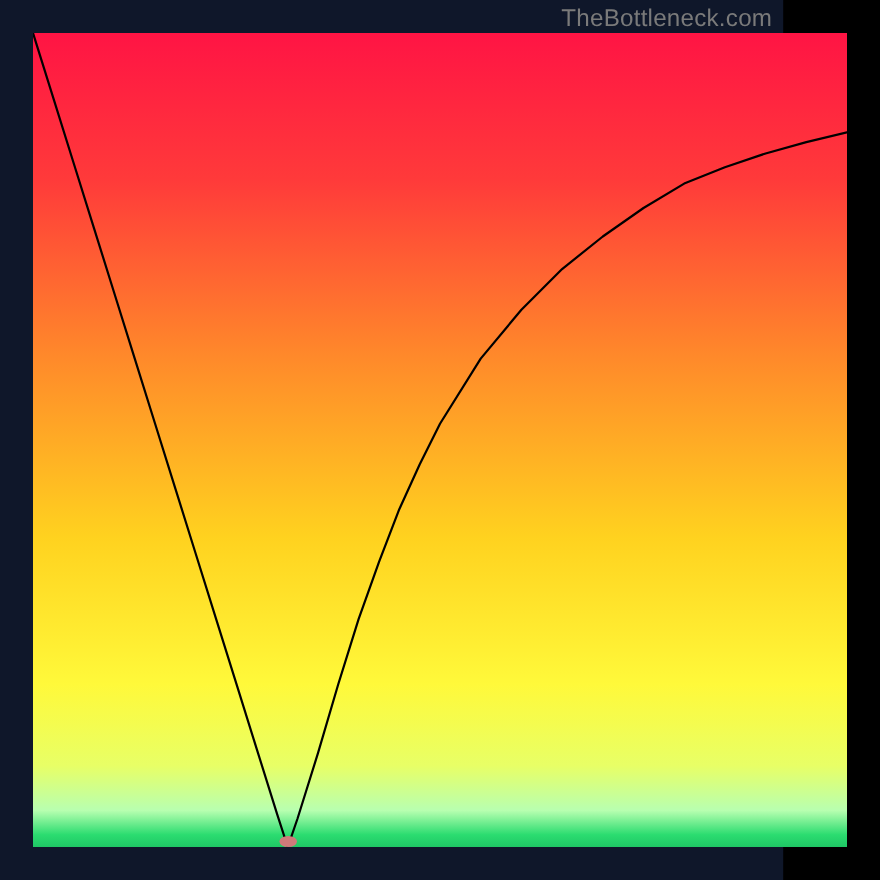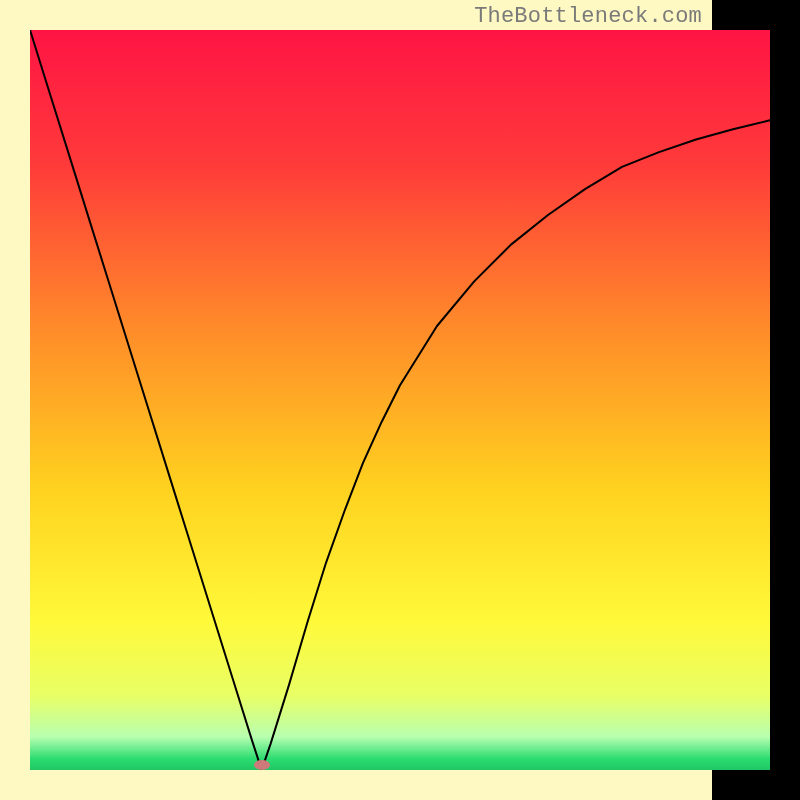--- a/index.html
+++ b/index.html
@@ -10,22 +10,21 @@
     background: #000;
     overflow: hidden;
     font-family: Arial, Helvetica, sans-serif;
   }
   .frame {
     position: absolute;
     left: 0;
     top: 0;
     width: 712px;
     height: 800px;
-    background: #fef9c3;
-    font-family: Liberation Mono, monospace;
+    background: #0f172a;
   }
   .plot {
     position: absolute;
     left: 30px;
     top: 30px;
     width: 740px;
     height: 740px;
     overflow: hidden;
   }
   .gradient-bg {

